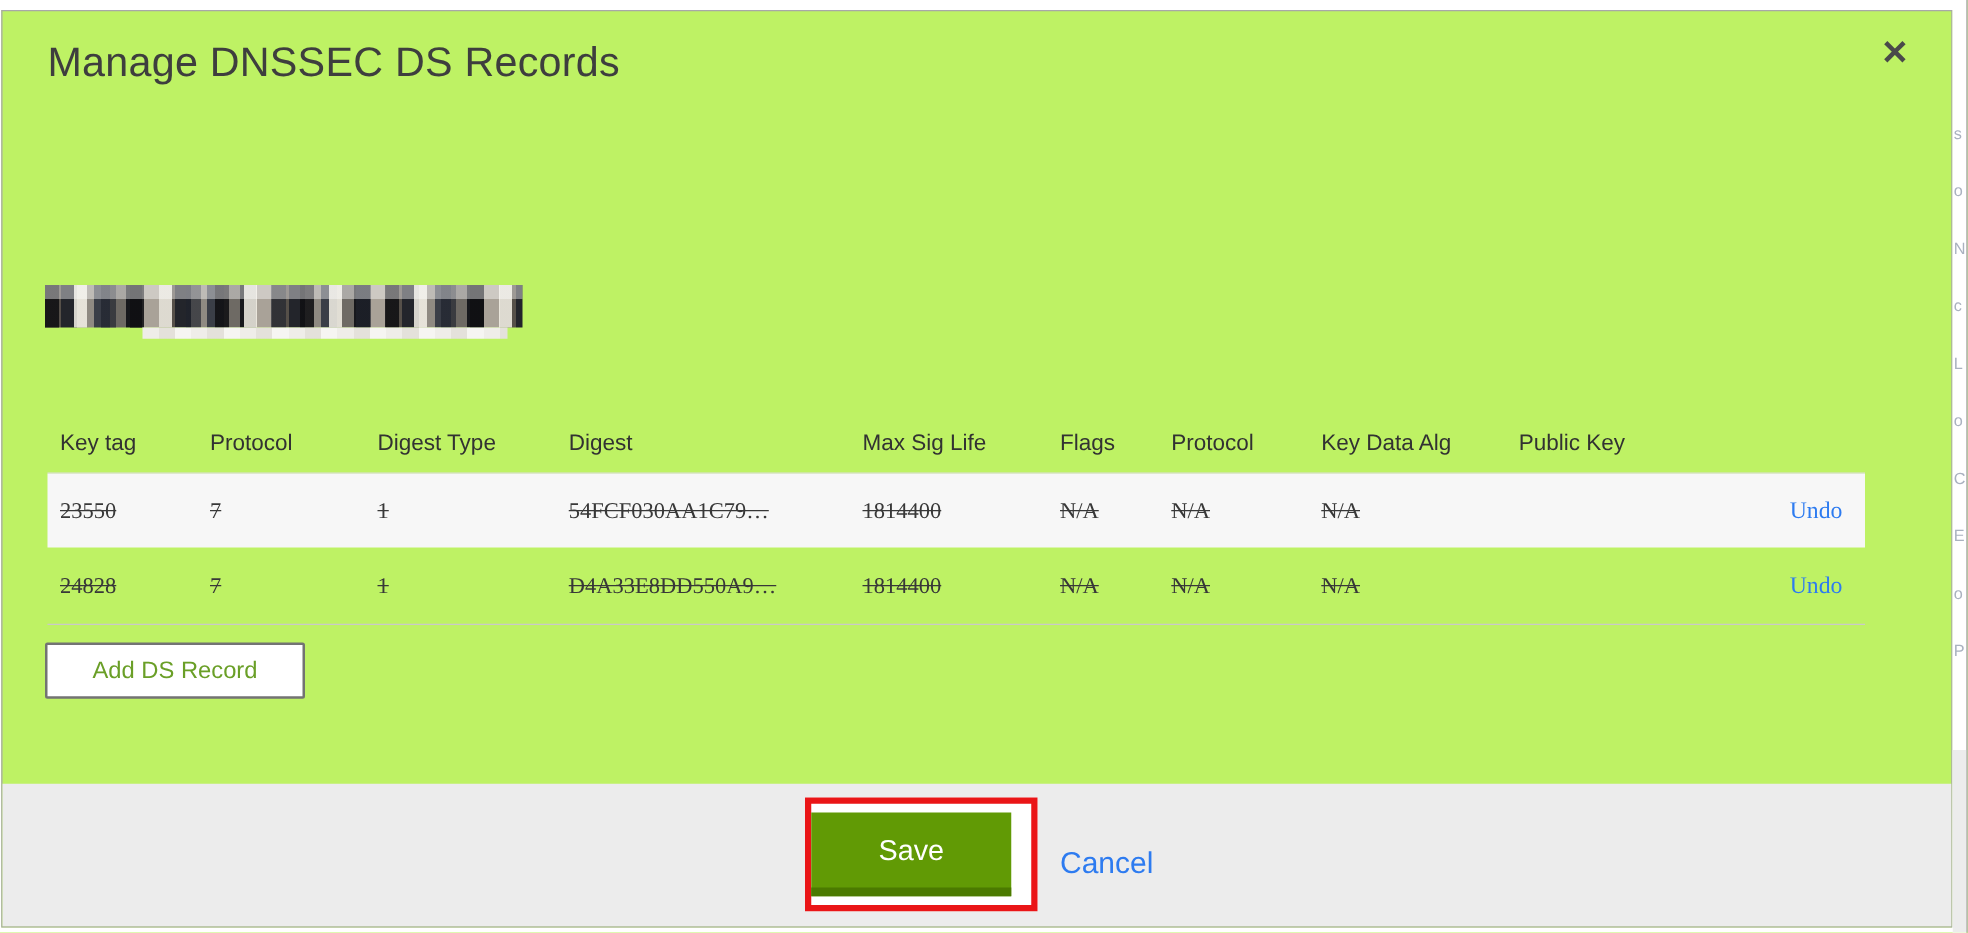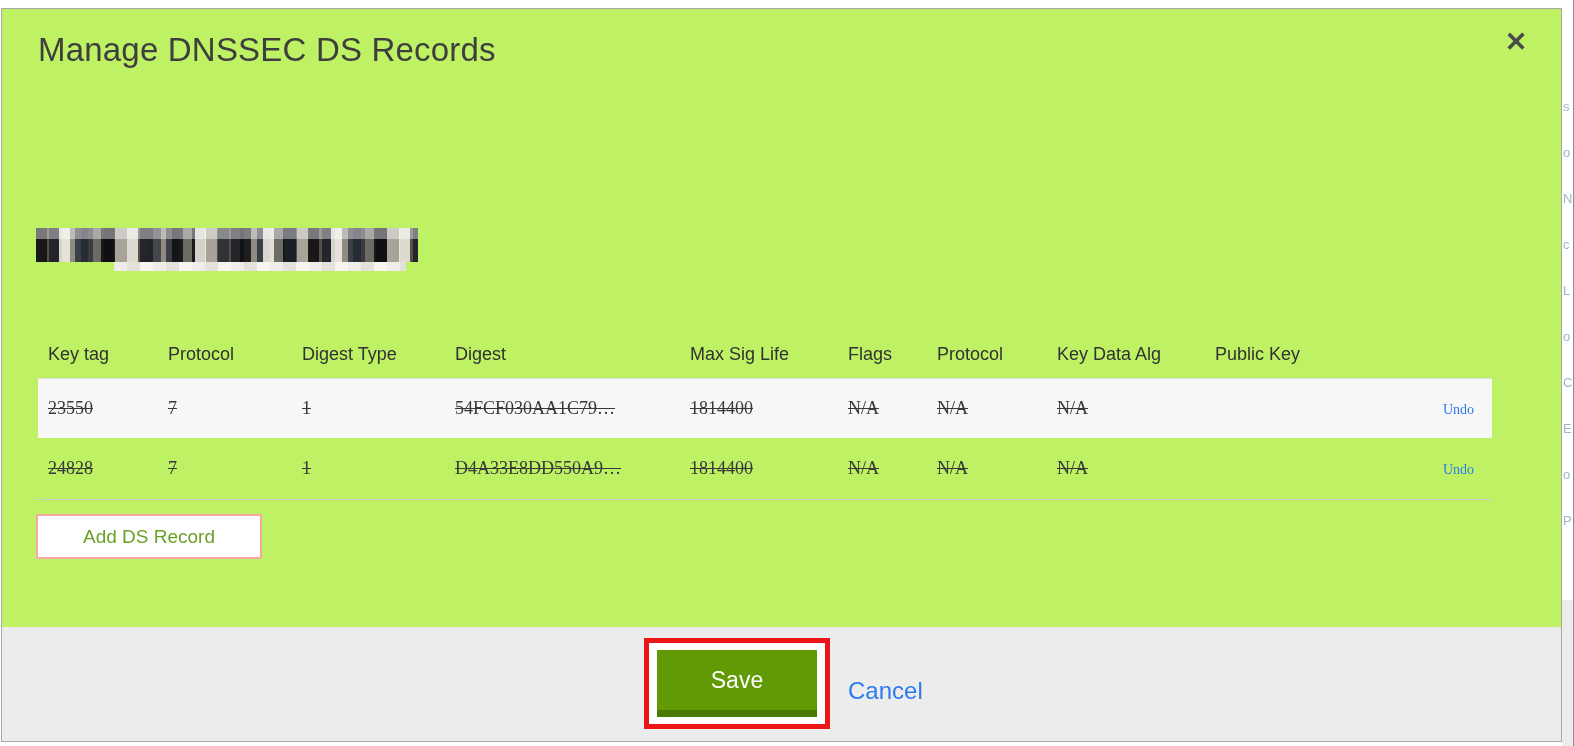--- a/index.html
+++ b/index.html
@@ -47,36 +47,36 @@
     grid-template-columns:120px 134px 153px 235px 158px 89px 120px 158px 213px 1fr;
     align-items:center;padding-left:10px;box-sizing:border-box;
   }
   .thead{height:48px;border-bottom:1px solid #dedede;}
   .thead .cell{font-size:18px;color:#323232;}
   .tbody-row{height:59px;font-size:18px;color:#383838;font-family:Liberation Serif, serif;}
   .row-alt{background:#f7f7f7;}
   .row-last{height:62px;border-bottom:1px solid #c9c9c9;}
   .cell-strike{text-decoration:line-through;}
   .cell-action{text-align:right;padding-right:18px;}
-  .undo-link{color:#2d7bf0;text-decoration:none;cursor:pointer;font-size:14px;}
+  .undo-link{color:#2d7bf0;text-decoration:none;cursor:pointer;font-size:19px;}
   
   .add-btn{
-    position:absolute;left:34px;top:505px;width:226px;height:45px;
-    background:#ffffff;border:2px solid #fca5a5;border-radius:2px;
+    position:absolute;left:34px;top:505px;width:208px;height:45px;
+    background:#ffffff;border:2px solid #737373;border-radius:2px;
     color:#6a9f27;font-size:19px;display:flex;align-items:center;justify-content:center;
     box-sizing:border-box;cursor:pointer;
   }
   
   .modal-footer{
     position:absolute;left:0;right:0;top:618px;bottom:0;background:#ececec;
   }
   .save-highlight{
     position:absolute;left:642px;top:629px;width:186px;height:91px;
     border:5px solid #ea1517;background:#ffffff;box-sizing:border-box;
-    display:flex;align-items:center;justify-content:center;
+    display:flex;align-items:center;justify-content:flex-start;
   }
   .save-btn{
     width:160px;height:67px;background:#619a05;border:none;
     border-bottom:7px solid #4b7a00;color:#ffffff;font-size:23px;
     font-family:"Liberation Sans",sans-serif;cursor:pointer;box-sizing:border-box;
   }
   .cancel-link{
     position:absolute;left:836px;top:668px;font-size:24px;color:#2d7bf0;
     text-decoration:none;cursor:pointer;margin-left:10px;
   }

